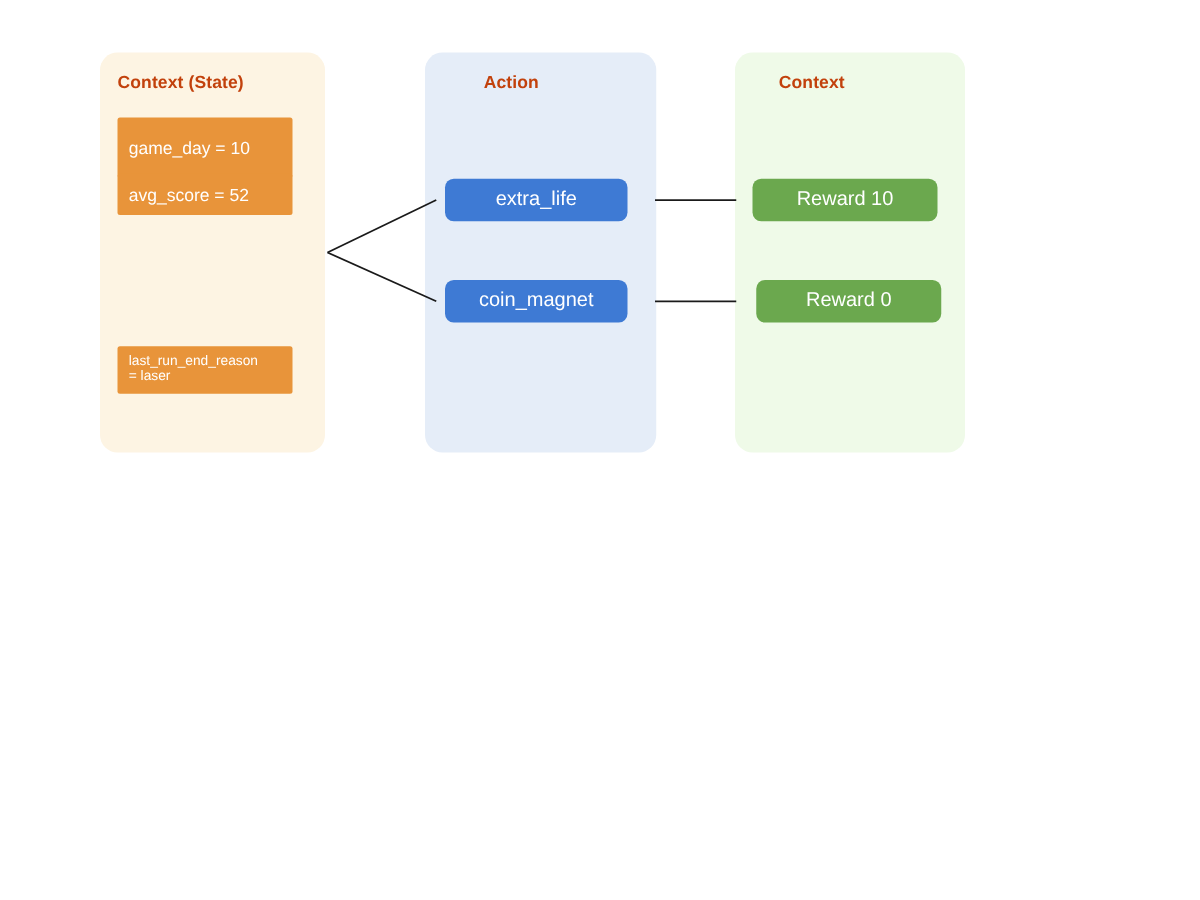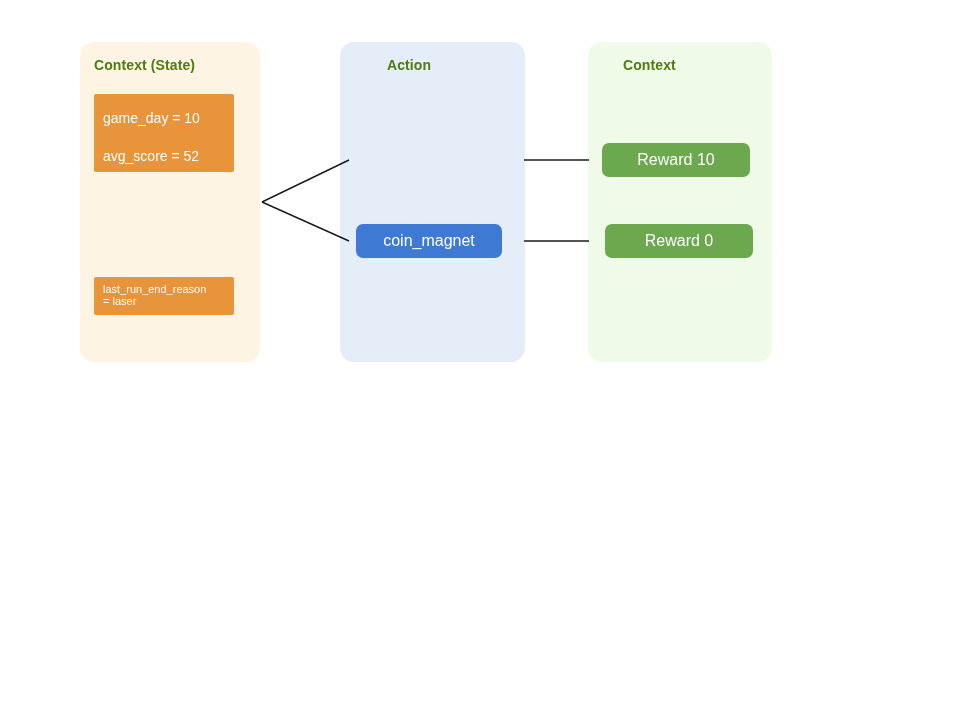--- a/index.html
+++ b/index.html
@@ -26,21 +26,21 @@
   
   .panel {
     position: absolute;
     border-radius: 14px;
     box-sizing: border-box;
   }
   .panel-title {
     position: absolute;
     font-size: 14px;
     font-weight: bold;
-    color: #4d7c0f;
+    color: #c2410c;
     letter-spacing: 0.1px;
     white-space: nowrap;
   }
 
   #panel-context {
     left: 80px;  top: 42px;
     width: 180px; height: 320px;
     background: #FDF4E3;
   }
   #panel-action {
@@ -129,20 +129,21 @@
   <div class="chip chip-state" style="top:139px;height:33px;">avg_score = 52</div>
 
 
 
   <div class="chip chip-state small multiline" style="top:277px;height:38px;white-space:pre-line;">last_run_end_reason
 = laser</div>
 
   <div class="panel" id="panel-action"></div>
   <div class="panel-title" id="title-action">Action</div>
 
+  <div class="chip chip-action" style="left:356px;top:143px;">extra_life</div>
 
   <div class="chip chip-action" style="left:356px;top:224px;">coin_magnet</div>
 
   <div class="panel" id="panel-reward"></div>
   <div class="panel-title" id="title-reward">Context</div>
 
   <div class="chip chip-reward" style="left:602px;top:143px;">Reward 10</div>
 
   <div class="chip chip-reward" style="left:605px;top:224px;">Reward 0</div>
 

